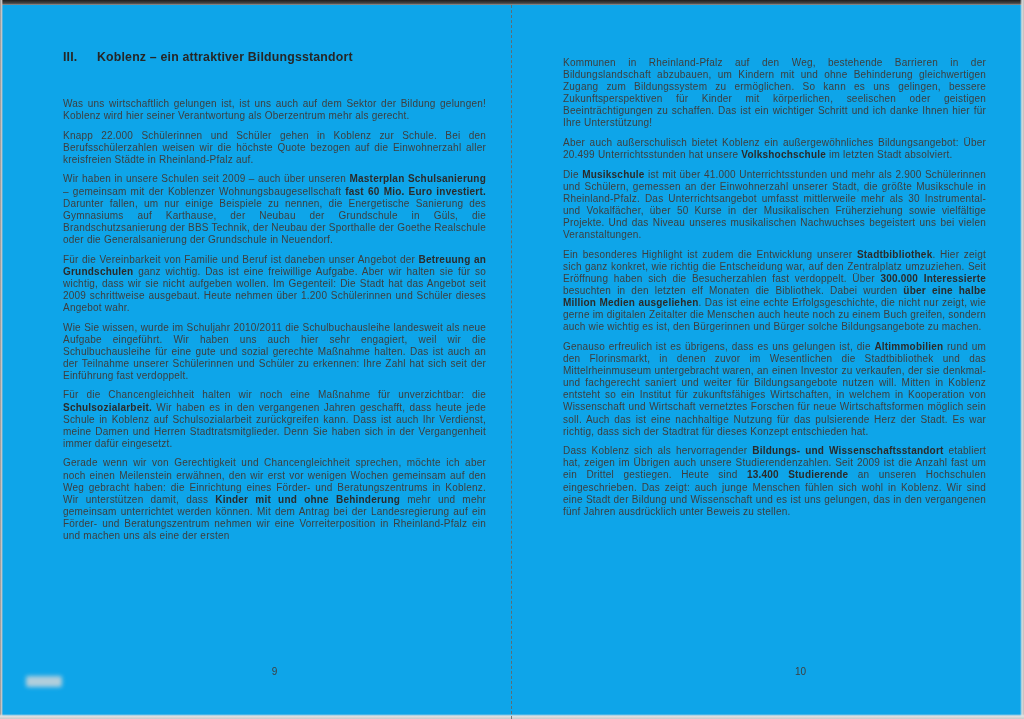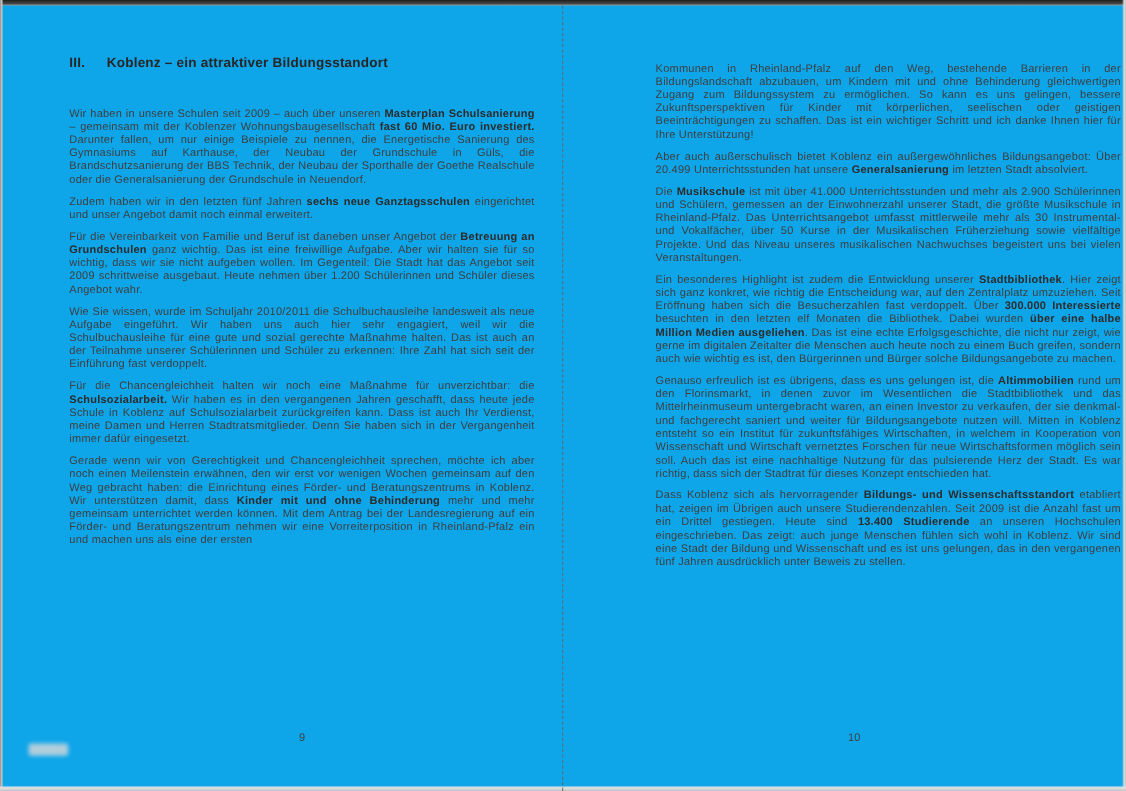--- a/index.html
+++ b/index.html
@@ -30,21 +30,21 @@
     position: absolute; left: 0; right: 0; bottom: 0; height: 5px;
     background: linear-gradient(to top, #c9c9c9, #e2e2e2 60%, rgba(230,230,230,0));
   }
   .fold-line {
     position: absolute; left: 511px; top: 5px; bottom: 0; width: 0;
     border-left: 1px dashed #666;
     opacity: 0.85;
   }
   .page { position: absolute; width: 423px; }
   .page-left  { left: 63px;  top: 50px; }
-  .page-right { left: 596px; top: 57px; }
+  .page-right { left: 563px; top: 57px; }
 
   .heading {
     font-size: 12.3px; font-weight: bold; color: #262626;
     letter-spacing: 0.2px;
     margin-bottom: 34px;
     white-space: nowrap;
   }
   .h-num { display: inline-block; width: 34px; }
 
   .body p {
@@ -56,21 +56,21 @@
   }
   .body p:last-child { margin-bottom: 0; }
   .body b { color: #2b2b2b; }
 
   .page-number {
     position: absolute; top: 666px; width: 423px;
     text-align: center;
     font-size: 10px; color: #3e3e3e;
   }
   .pn-left  { left: 63px; }
-  .pn-right { left: 565px; }
+  .pn-right { left: 589px; }
 
   .watermark {
     position: absolute; left: 26px; top: 676px;
     width: 36px; height: 11px;
     background: #d9d9d9;
     border-radius: 2px;
     filter: blur(2px);
     opacity: 0.8;
   }
 </style>
@@ -82,33 +82,34 @@
   <div class="left-edge"></div>
   <div class="right-edge"></div>
   <div class="bottom-edge"></div>
   <div class="fold-line"></div>
 
   <div class="page page-left">
     <div class="heading">
       <span class="h-num">III.</span><span class="h-title">Koblenz – ein attraktiver Bildungsstandort</span>
     </div>
     <div class="body">
+        <p><span>Was uns wirtschaftlich gelungen ist, ist uns auch auf dem Sektor der Bildung gelungen! Koblenz wird hier seiner Verantwortung als Oberzentrum mehr als gerecht.</span></p>
+        <p><span>Knapp 22.000 Schülerinnen und Schüler gehen in Koblenz zur Schule. Bei den Berufsschülerzahlen weisen wir die höchste Quote bezogen auf die Einwohnerzahl aller kreisfreien Städte in Rheinland-Pfalz auf.</span></p>
         <p><span>Wir haben in unsere Schulen seit 2009 – auch über unseren </span><b>Masterplan Schulsanierung</b><span> – gemeinsam mit der Koblenzer Wohnungsbaugesellschaft </span><b>fast 60 Mio. Euro investiert.</b><span> Darunter fallen, um nur einige Beispiele zu nennen, die Energetische Sanierung des Gymnasiums auf Karthause, der Neubau der Grundschule in Güls, die Brandschutzsanierung der BBS Technik, der Neubau der Sporthalle der Goethe Realschule oder die Generalsanierung der Grundschule in Neuendorf.</span></p>
-        <p><span>Zudem haben wir in den letzten fünf Jahren </span><b>sechs neue Ganztagsschulen</b><span> eingerichtet und unser Angebot damit noch einmal erweitert.</span></p>
         <p><span>Für die Vereinbarkeit von Familie und Beruf ist daneben unser Angebot der </span><b>Betreuung an Grundschulen</b><span> ganz wichtig. Das ist eine freiwillige Aufgabe. Aber wir halten sie für so wichtig, dass wir sie nicht aufgeben wollen. Im Gegenteil: Die Stadt hat das Angebot seit 2009 schrittweise ausgebaut. Heute nehmen über 1.200 Schülerinnen und Schüler dieses Angebot wahr.</span></p>
         <p><span>Wie Sie wissen, wurde im Schuljahr 2010/2011 die Schulbuchausleihe landesweit als neue Aufgabe eingeführt. Wir haben uns auch hier sehr engagiert, weil wir die Schulbuchausleihe für eine gute und sozial gerechte Maßnahme halten. Das ist auch an der Teilnahme unserer Schülerinnen und Schüler zu erkennen: Ihre Zahl hat sich seit der Einführung fast verdoppelt.</span></p>
         <p><span>Für die Chancengleichheit halten wir noch eine Maßnahme für unverzichtbar: die </span><b>Schulsozialarbeit.</b><span> Wir haben es in den vergangenen Jahren geschafft, dass heute jede Schule in Koblenz auf Schulsozialarbeit zurückgreifen kann. Dass ist auch Ihr Verdienst, meine Damen und Herren Stadtratsmitglieder. Denn Sie haben sich in der Vergangenheit immer dafür eingesetzt.</span></p>
         <p><span>Gerade wenn wir von Gerechtigkeit und Chancengleichheit sprechen, möchte ich aber noch einen Meilenstein erwähnen, den wir erst vor wenigen Wochen gemeinsam auf den Weg gebracht haben: die Einrichtung eines Förder- und Beratungszentrums in Koblenz. Wir unterstützen damit, dass </span><b>Kinder mit und ohne Behinderung</b><span> mehr und mehr gemeinsam unterrichtet werden können. Mit dem Antrag bei der Landesregierung auf ein Förder- und Beratungszentrum nehmen wir eine Vorreiterposition in Rheinland-Pfalz ein und machen uns als eine der ersten</span></p>
       </div>
   </div>
 
   <div class="page page-right">
     <div class="body">
         <p><span>Kommunen in Rheinland-Pfalz auf den Weg, bestehende Barrieren in der Bildungslandschaft abzubauen, um Kindern mit und ohne Behinderung gleichwertigen Zugang zum Bildungssystem zu ermöglichen. So kann es uns gelingen, bessere Zukunftsperspektiven für Kinder mit körperlichen, seelischen oder geistigen Beeinträchtigungen zu schaffen. Das ist ein wichtiger Schritt und ich danke Ihnen hier für Ihre Unterstützung!</span></p>
-        <p><span>Aber auch außerschulisch bietet Koblenz ein außergewöhnliches Bildungsangebot: Über 20.499 Unterrichtsstunden hat unsere </span><b>Generalsanierung</b><span> im letzten Stadt absolviert.</span></p>
+        <p><span>Aber auch außerschulisch bietet Koblenz ein außergewöhnliches Bildungsangebot: Über 20.499 Unterrichtsstunden hat unsere </span><b>Volkshochschule</b><span> im letzten Stadt absolviert.</span></p>
         <p><span>Die </span><b>Musikschule</b><span> ist mit über 41.000 Unterrichtsstunden und mehr als 2.900 Schülerinnen und Schülern, gemessen an der Einwohnerzahl unserer Stadt, die größte Musikschule in Rheinland-Pfalz. Das Unterrichtsangebot umfasst mittlerweile mehr als 30 Instrumental- und Vokalfächer, über 50 Kurse in der Musikalischen Früherziehung sowie vielfältige Projekte. Und das Niveau unseres musikalischen Nachwuchses begeistert uns bei vielen Veranstaltungen.</span></p>
         <p><span>Ein besonderes Highlight ist zudem die Entwicklung unserer </span><b>Stadtbibliothek</b><span>. Hier zeigt sich ganz konkret, wie richtig die Entscheidung war, auf den Zentralplatz umzuziehen. Seit Eröffnung haben sich die Besucherzahlen fast verdoppelt. Über </span><b>300.000 Interessierte</b><span> besuchten in den letzten elf Monaten die Bibliothek. Dabei wurden </span><b>über eine halbe Million Medien ausgeliehen</b><span>. Das ist eine echte Erfolgsgeschichte, die nicht nur zeigt, wie gerne im digitalen Zeitalter die Menschen auch heute noch zu einem Buch greifen, sondern auch wie wichtig es ist, den Bürgerinnen und Bürger solche Bildungsangebote zu machen.</span></p>
         <p><span>Genauso erfreulich ist es übrigens, dass es uns gelungen ist, die </span><b>Altimmobilien</b><span> rund um den Florinsmarkt, in denen zuvor im Wesentlichen die Stadtbibliothek und das Mittelrheinmuseum untergebracht waren, an einen Investor zu verkaufen, der sie denkmal- und fachgerecht saniert und weiter für Bildungsangebote nutzen will. Mitten in Koblenz entsteht so ein Institut für zukunftsfähiges Wirtschaften, in welchem in Kooperation von Wissenschaft und Wirtschaft vernetztes Forschen für neue Wirtschaftsformen möglich sein soll. Auch das ist eine nachhaltige Nutzung für das pulsierende Herz der Stadt. Es war richtig, dass sich der Stadtrat für dieses Konzept entschieden hat.</span></p>
         <p><span>Dass Koblenz sich als hervorragender </span><b>Bildungs- und Wissenschaftsstandort</b><span> etabliert hat, zeigen im Übrigen auch unsere Studierendenzahlen. Seit 2009 ist die Anzahl fast um ein Drittel gestiegen. Heute sind </span><b>13.400 Studierende</b><span> an unseren Hochschulen eingeschrieben. Das zeigt: auch junge Menschen fühlen sich wohl in Koblenz. Wir sind eine Stadt der Bildung und Wissenschaft und es ist uns gelungen, das in den vergangenen fünf Jahren ausdrücklich unter Beweis zu stellen.</span></p>
       </div>
   </div>
 
   <div class="page-number pn-left">9</div>
   <div class="page-number pn-right">10</div>
 

